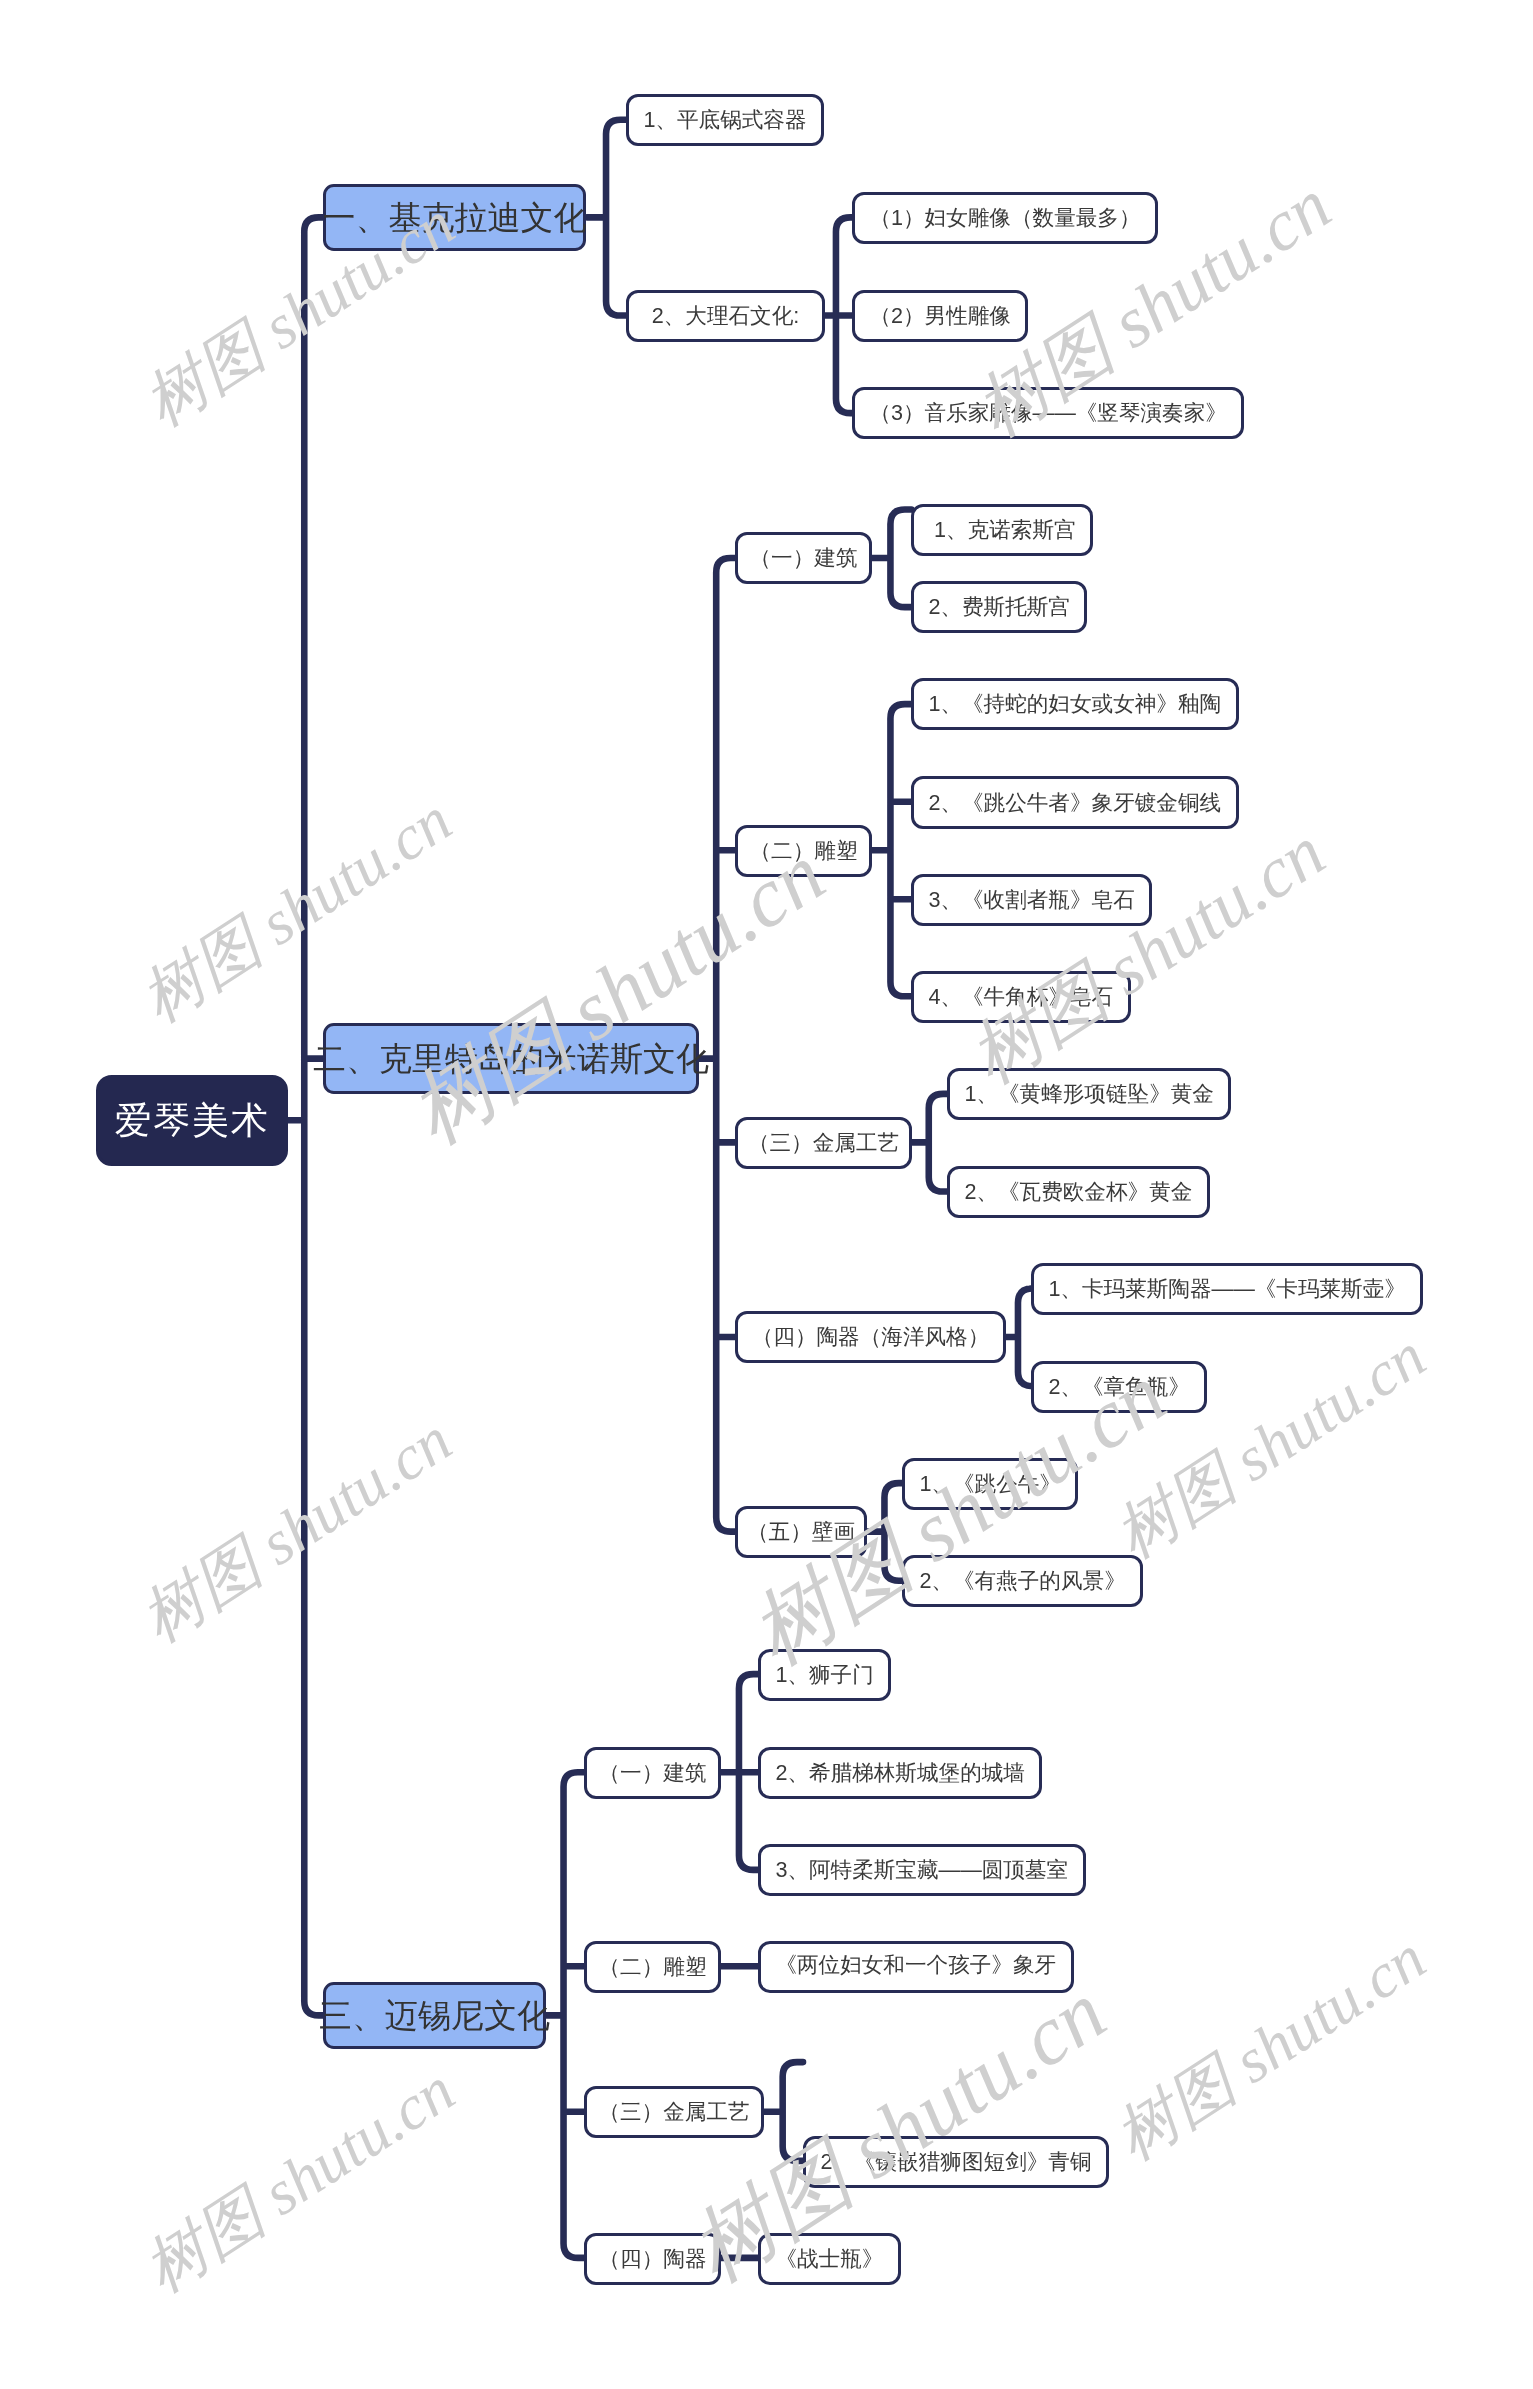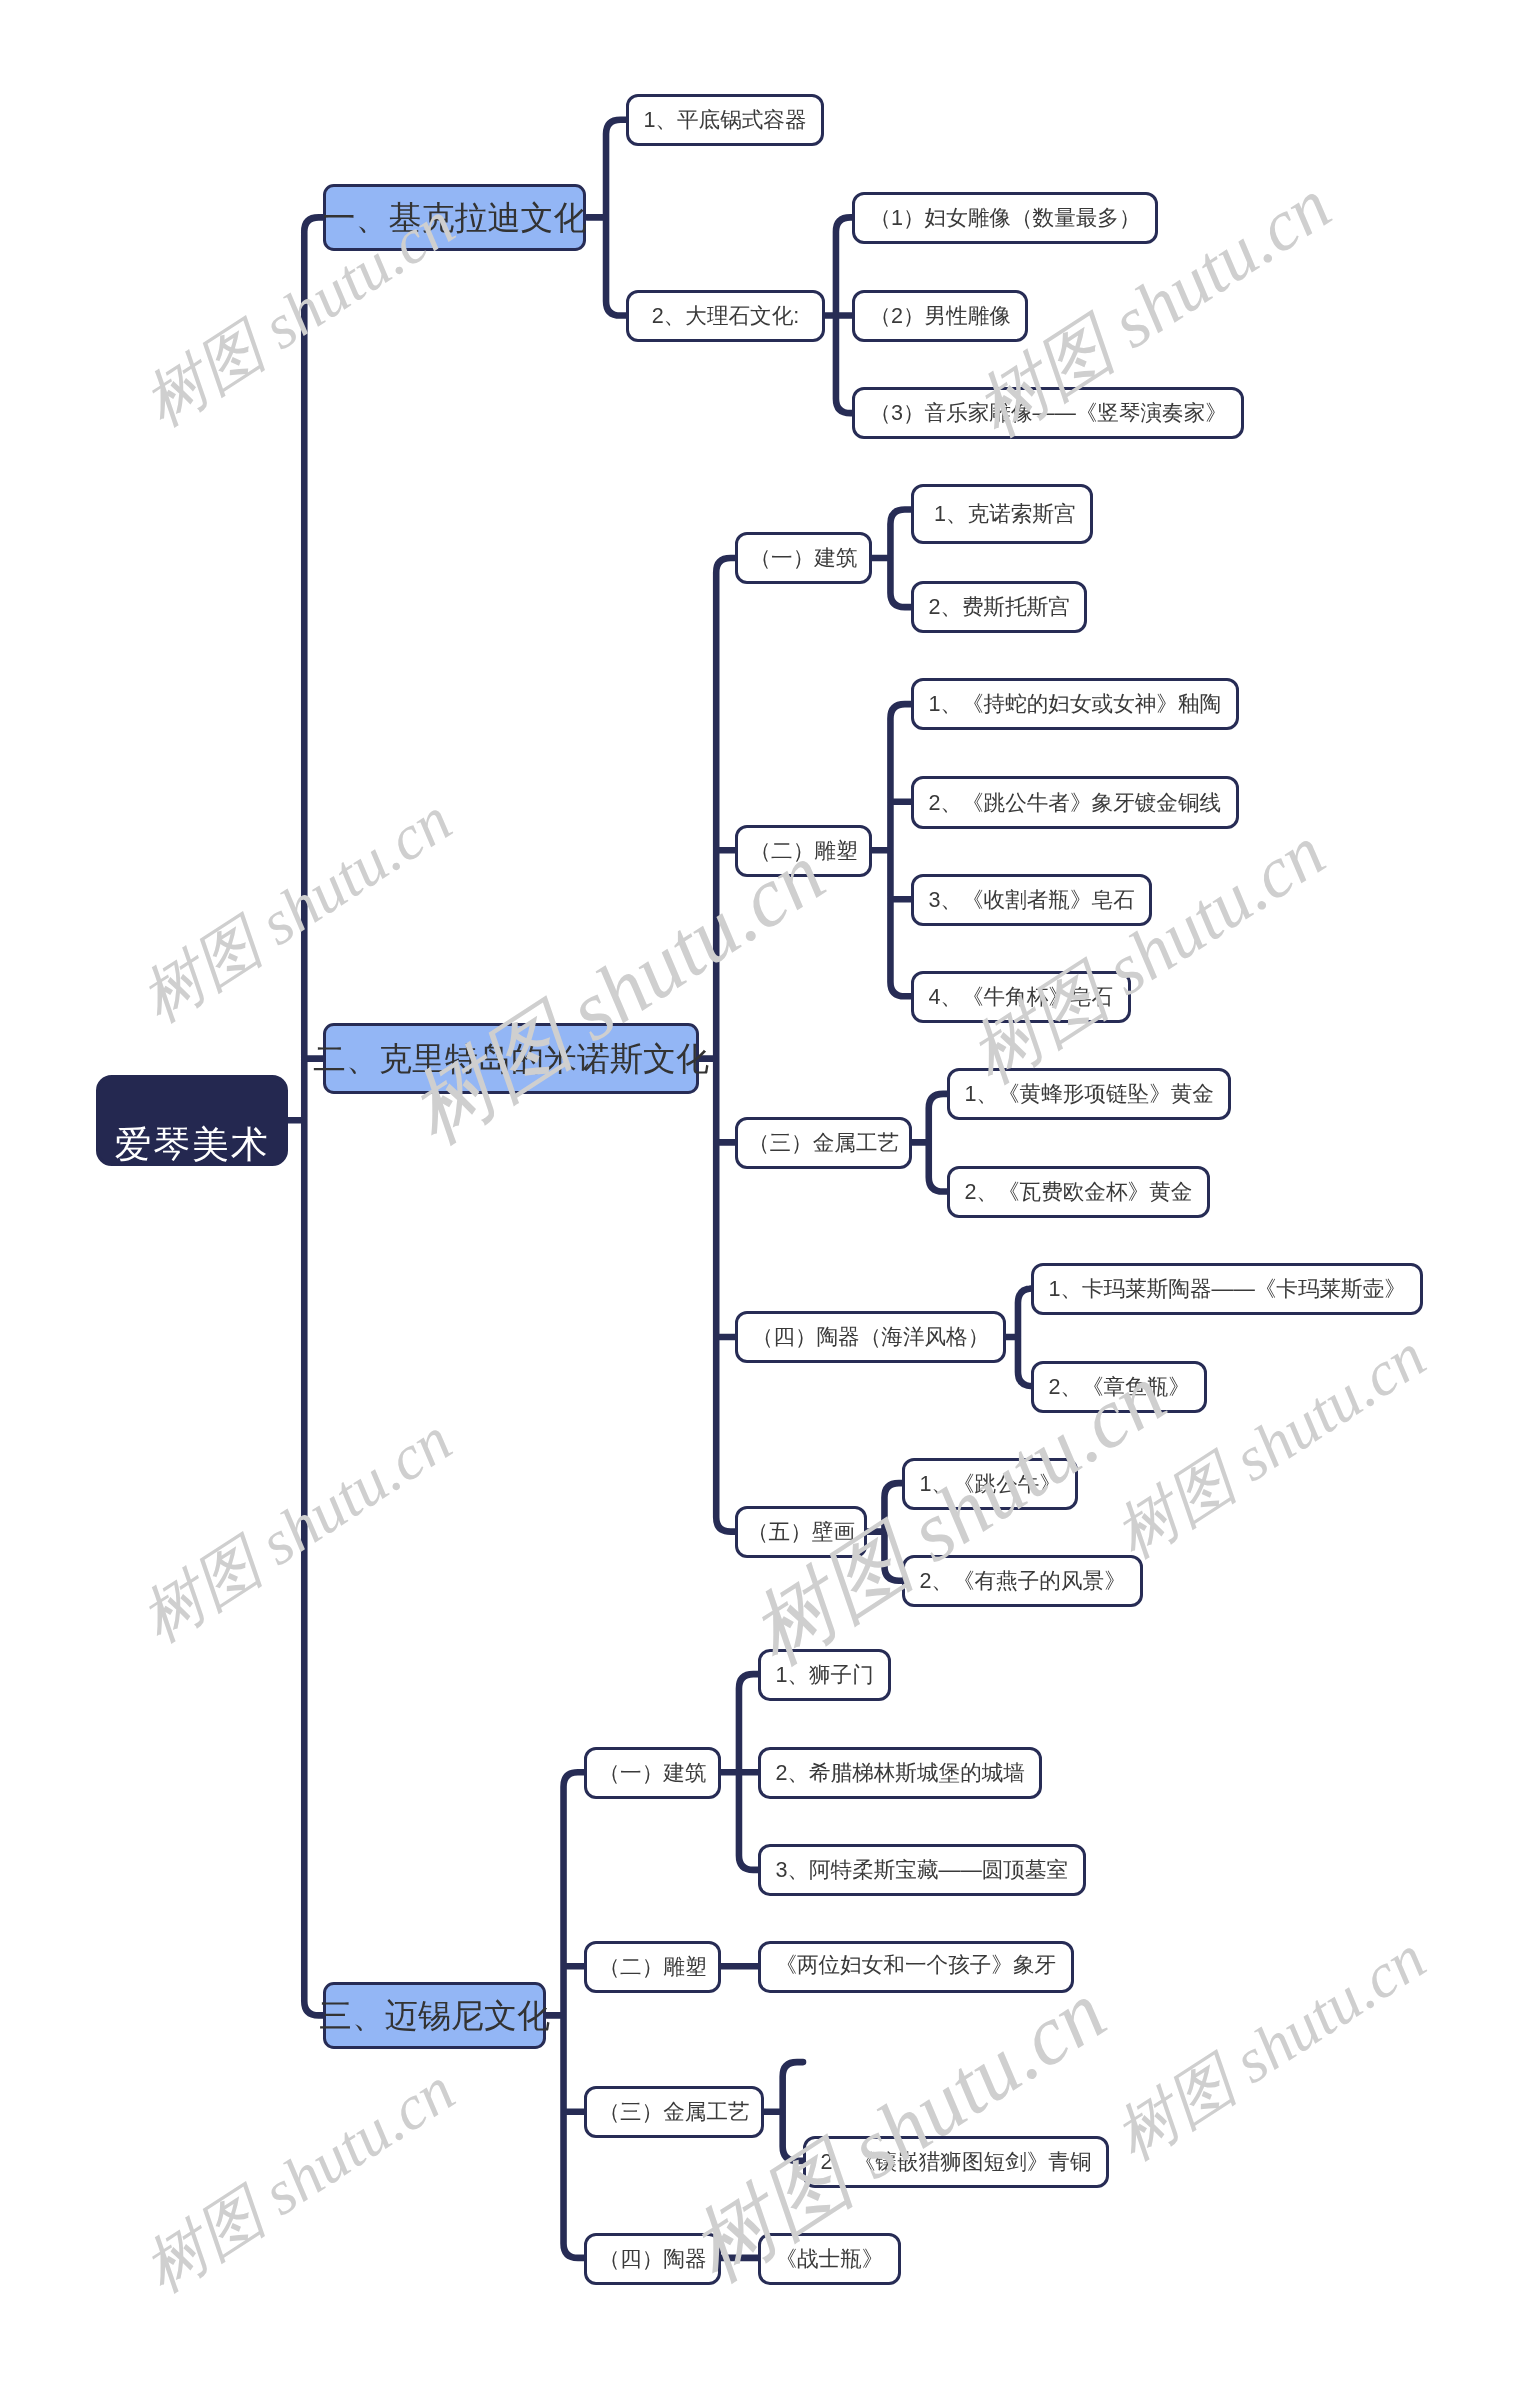--- a/index.html
+++ b/index.html
@@ -30,21 +30,21 @@
     pointer-events:none;
   }
 </style>
 </head>
 <body>
 
 <div id="canvas">
     <svg id="wires" width="1533" height="2389" viewBox="0 0 2560 3990">
       <path d="M 480 1871 L 508 1871 M 508 387 L 508 3342 M 508 387 Q 508 363 532 363 L 540 363 M 508 1768 L 540 1768 M 508 3342 Q 508 3366 532 3366 L 540 3366 M 980 363 L 1012 363 M 1012 224 L 1012 503 M 1012 224 Q 1012 200 1036 200 L 1045 200 M 1012 503 Q 1012 527 1036 527 L 1045 527 M 1377 527 L 1396 527 M 1396 387 L 1396 666 M 1396 387 Q 1396 363 1420 363 L 1423 363 M 1396 527 L 1423 527 M 1396 666 Q 1396 690 1420 690 L 1423 690 M 1168 1768 L 1196 1768 M 1196 956 L 1196 2534 M 1196 956 Q 1196 932 1220 932 L 1228 932 M 1196 1420 L 1228 1420 M 1196 1908 L 1228 1908 M 1196 2233 L 1228 2233 M 1196 2534 Q 1196 2558 1220 2558 L 1228 2558 M 1456 932 L 1487 932 M 1487 875 L 1487 990 M 1487 875 Q 1487 851 1511 851 L 1522 851 M 1487 990 Q 1487 1014 1511 1014 L 1522 1014 M 1456 1420 L 1487 1420 M 1487 1200 L 1487 1640 M 1487 1200 Q 1487 1176 1511 1176 L 1521 1176 M 1487 1339 L 1521 1339 M 1487 1502 L 1521 1502 M 1487 1640 Q 1487 1664 1511 1664 L 1521 1664 M 1524 1908 L 1551 1908 M 1551 1851 L 1551 1966 M 1551 1851 Q 1551 1827 1575 1827 L 1582 1827 M 1551 1966 Q 1551 1990 1575 1990 L 1582 1990 M 1680 2233 L 1700 2233 M 1700 2176 L 1700 2291 M 1700 2176 Q 1700 2152 1724 2152 L 1721 2152 M 1700 2291 Q 1700 2315 1724 2315 L 1721 2315 M 1448 2558 L 1477 2558 M 1477 2501 L 1477 2616 M 1477 2501 Q 1477 2477 1501 2477 L 1506 2477 M 1477 2616 Q 1477 2640 1501 2640 L 1506 2640 M 912 3366 L 941 3366 M 941 2984 L 941 3747 M 941 2984 Q 941 2960 965 2960 L 975 2960 M 941 3284 L 975 3284 M 941 3527 L 975 3527 M 941 3747 Q 941 3771 965 3771 L 975 3771 M 1203 2960 L 1234 2960 M 1234 2820 L 1234 3099 M 1234 2820 Q 1234 2796 1258 2796 L 1266 2796 M 1234 2960 L 1266 2960 M 1234 3099 Q 1234 3123 1258 3123 L 1266 3123 M 1203 3284 L 1234 3284 L 1266 3284 M 1275 3527 L 1307 3527 M 1307 3468 L 1307 3585 M 1307 3468 Q 1307 3444 1331 3444 L 1341 3444 M 1307 3585 Q 1307 3609 1331 3609 L 1341 3609 M 1203 3771 L 1234 3771 L 1266 3771" fill="none" stroke="#272c55" stroke-width="11" stroke-linecap="round"></path>
     </svg>
-    <div class="node root" style="left: 96px; top: 1075px; height: 91px; width: 192px; align-items: flex-end;">
+    <div class="node root" style="left: 96px; top: 1075px; height: 91px; width: 192px;">
       <span>爱琴美术</span>
     </div>
     <div class="node blue" style="left: 323px; top: 184px; height: 67px; width: 263px;">
       <span>一、基克拉迪文化</span>
     </div>
     <div class="node" style="left: 626px; top: 94px; height: 52px;">
       <span>1、平底锅式容器</span>
     </div>
     <div class="node" style="left: 626px; top: 290px; height: 52px; width: 199px;">
       <span>2、大理石文化:</span>
@@ -57,21 +57,21 @@
     </div>
     <div class="node" style="left: 852px; top: 387px; height: 52px;">
       <span>（3）音乐家雕像——《竖琴演奏家》</span>
     </div>
     <div class="node blue" style="left: 323px; top: 1023px; height: 71px; width: 376px;">
       <span>二、克里特岛的米诺斯文化</span>
     </div>
     <div class="node" style="left: 735px; top: 532px; height: 52px; width: 137px;">
       <span>（一）建筑</span>
     </div>
-    <div class="node" style="left: 911px; top: 484px; height: 60px; padding-left: 20px;">
+    <div class="node" style="left: 911px; top: 504px; height: 52px; padding-left: 20px;">
       <span>1、克诺索斯宫</span>
     </div>
     <div class="node" style="left: 911px; top: 581px; height: 52px;">
       <span>2、费斯托斯宫</span>
     </div>
     <div class="node" style="left: 735px; top: 825px; height: 52px; width: 137px;">
       <span>（二）雕塑</span>
     </div>
     <div class="node" style="left: 911px; top: 678px; height: 52px;">
       <span>1、《持蛇的妇女或女神》釉陶</span>

